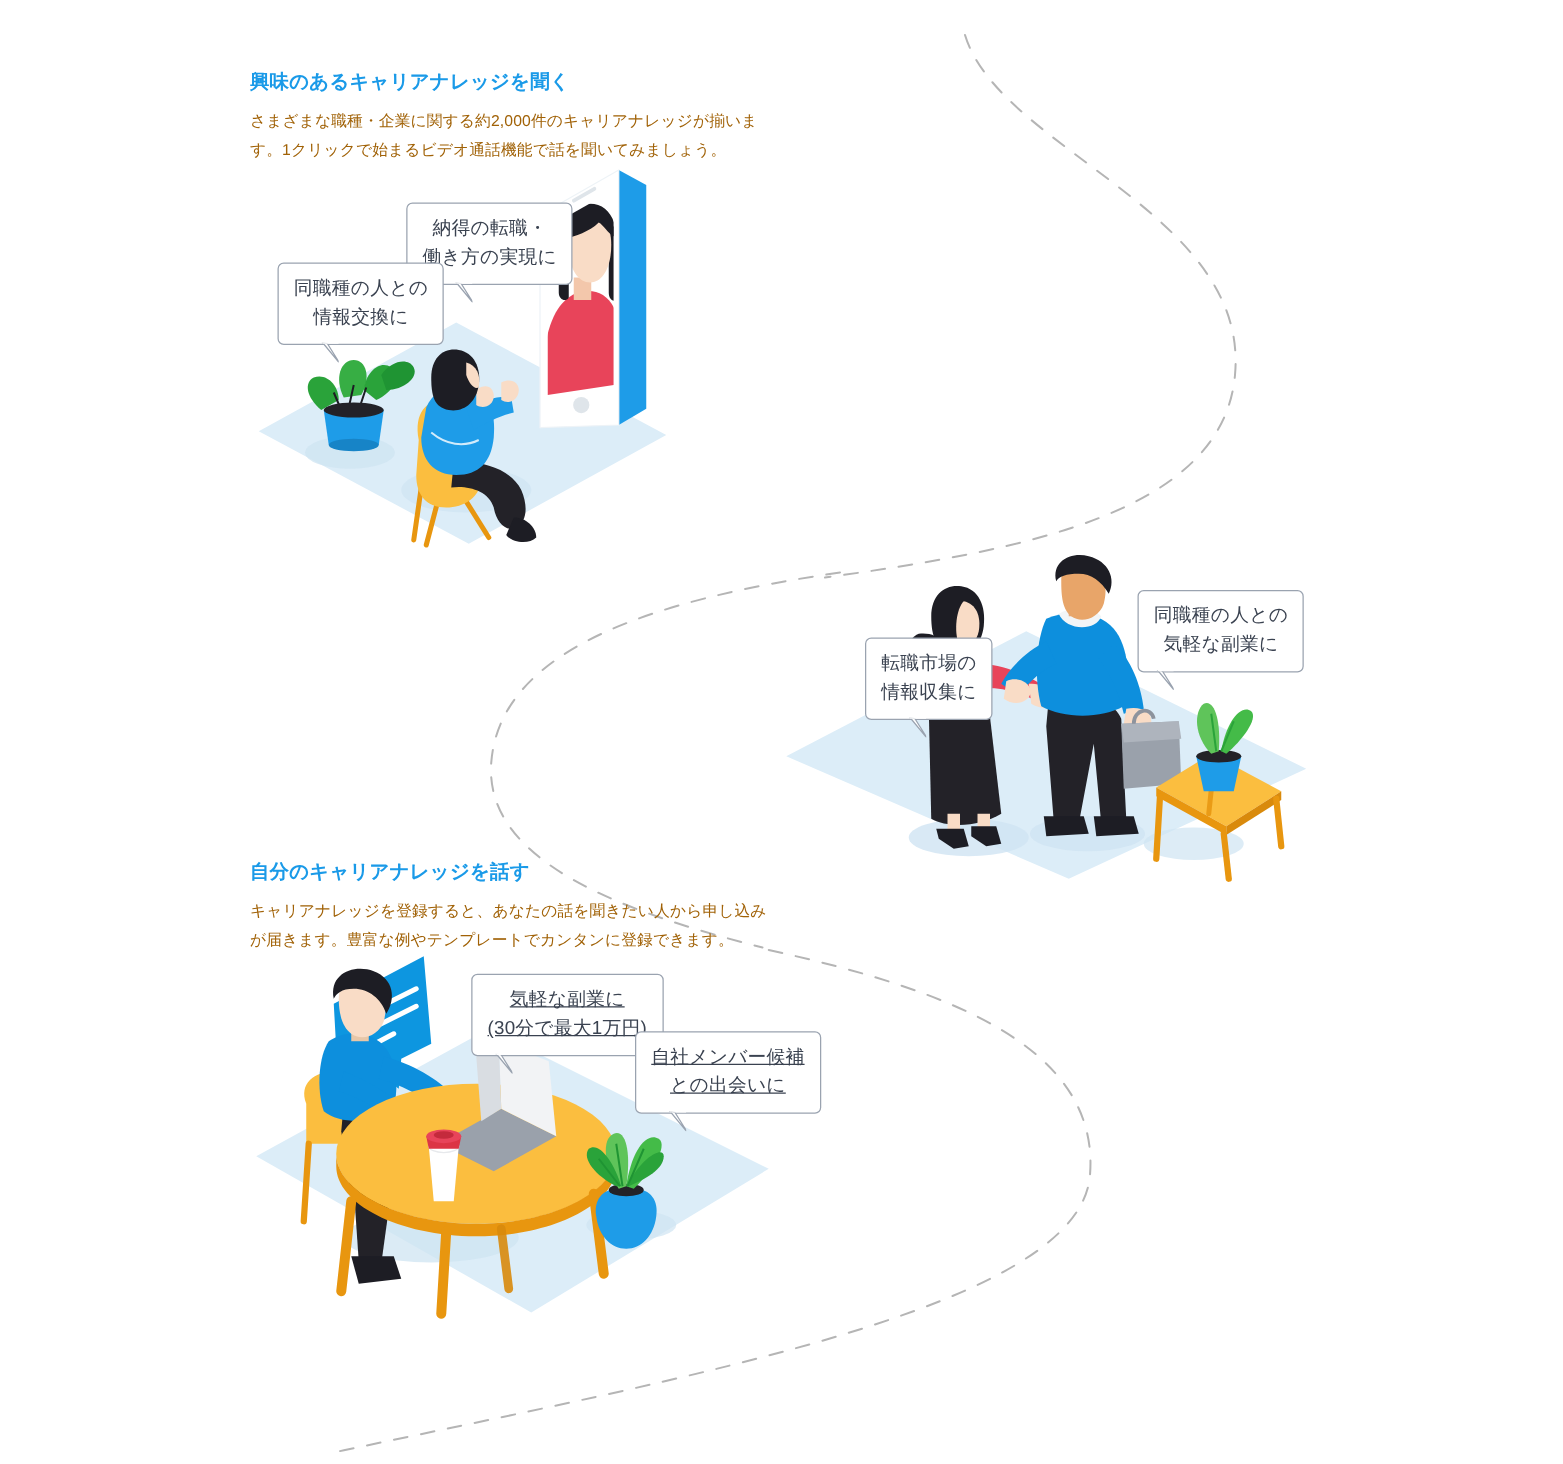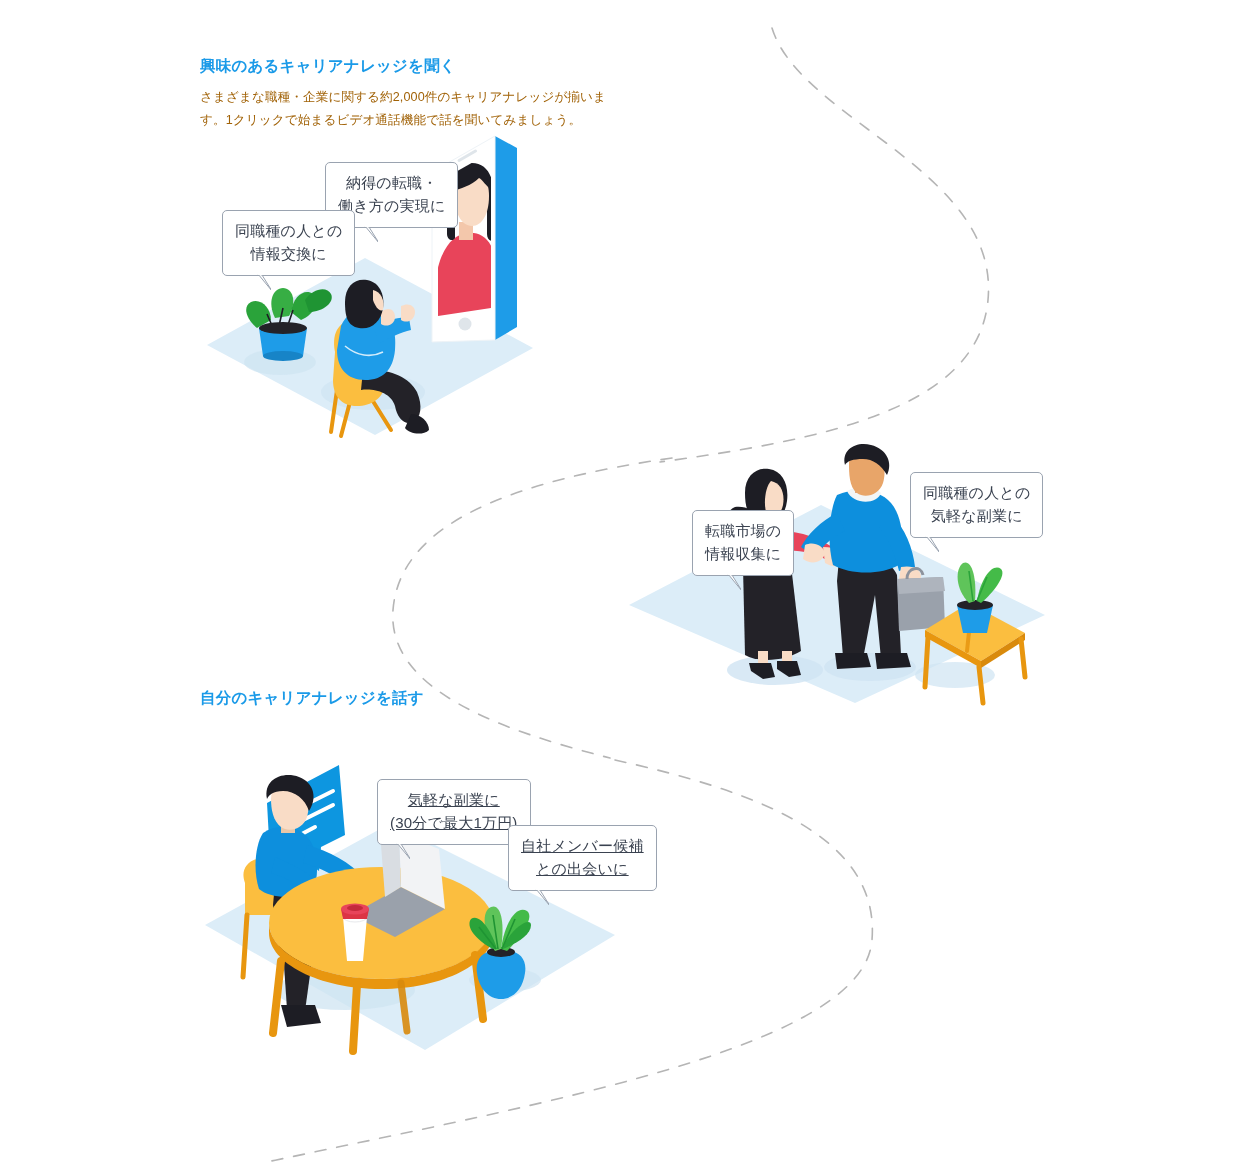--- a/index.html
+++ b/index.html
@@ -321,20 +321,21 @@
     <span class="tail">
       <svg width="16" height="18" viewBox="0 0 16 18">
           <path d="M1,0 L15,17 L5,1 Z" fill="#ffffff" stroke="#9aa3b0" stroke-width="1"></path>
           <path d="M1,0 L14,0" stroke="#ffffff" stroke-width="2"></path>
         </svg>
     </span>
   </div>
 
   <div class="block" id="block-3">
     <h2 style="color:#1a9ae8">自分のキャリアナレッジを話す</h2>
+    <p>キャリアナレッジを登録すると、あなたの話を聞きたい人から申し込みが届きます。豊富な例やテンプレートでカンタンに登録できます。</p>
   </div>
 
   <div class="illus" id="illus-3">
     <svg width="430" height="290" viewBox="0 0 430 290">
       <g>
         <path d="M 10,160 L 196,58 L 420,170 L 230,285 Z" fill="#dcedf8"></path>
       </g>
       <ellipse cx="150" cy="225" rx="70" ry="20" fill="#cfe4f2" opacity="0.75"></ellipse>
       <ellipse cx="310" cy="215" rx="36" ry="12" fill="#cfe4f2" opacity="0.7"></ellipse>
 

